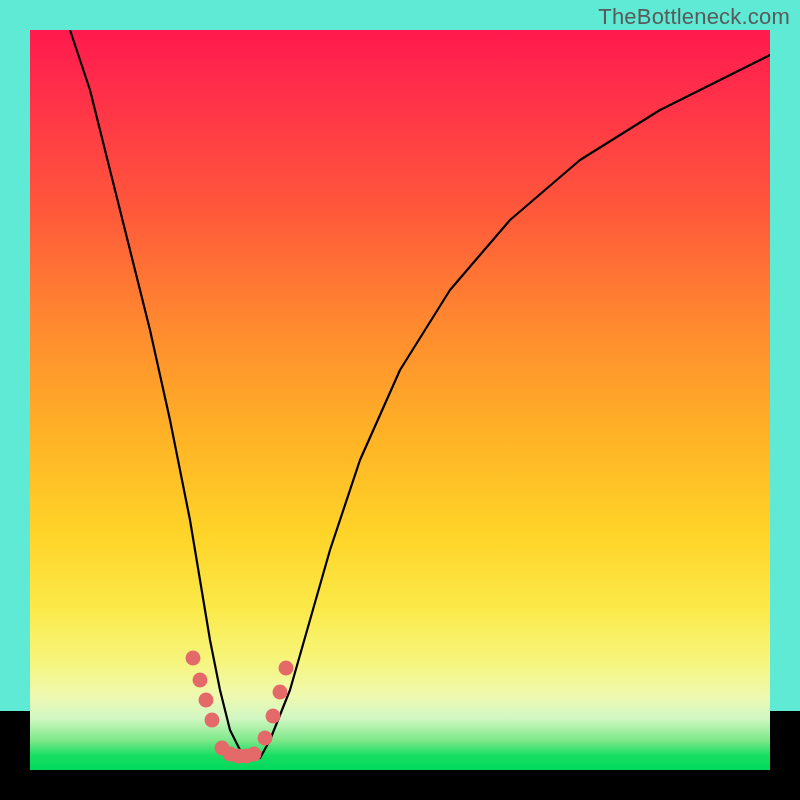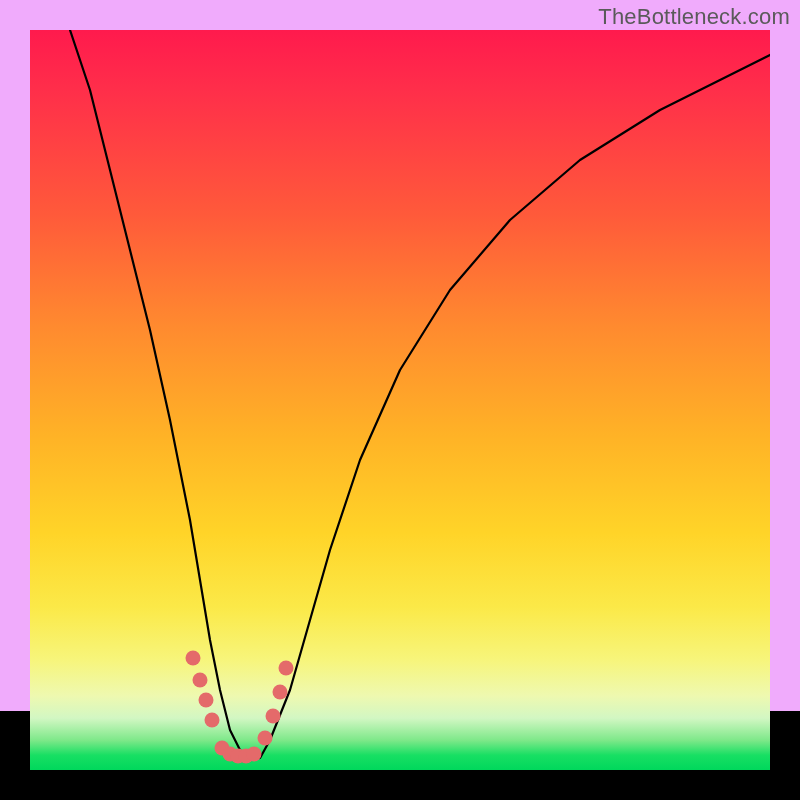--- a/index.html
+++ b/index.html
@@ -7,21 +7,21 @@
     padding: 0;
     width: 800px;
     height: 800px;
     background: #000;
     overflow: hidden;
     font-family: Arial, Helvetica, sans-serif;
   }
   .outer {
     width: 800px;
     height: 711px;
-    background: #f0abfc;
+    background: #5eead4;
     position: relative;
     text-align: right;
   }
   .plot {
     position: absolute;
     left: 30px;
     top: 30px;
     width: 740px;
     height: 740px;
     overflow: hidden;

